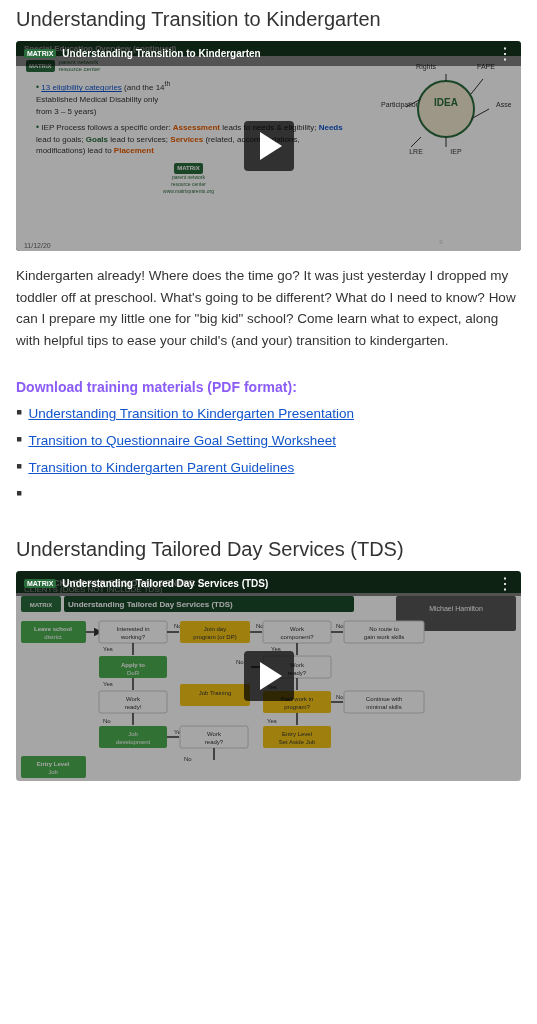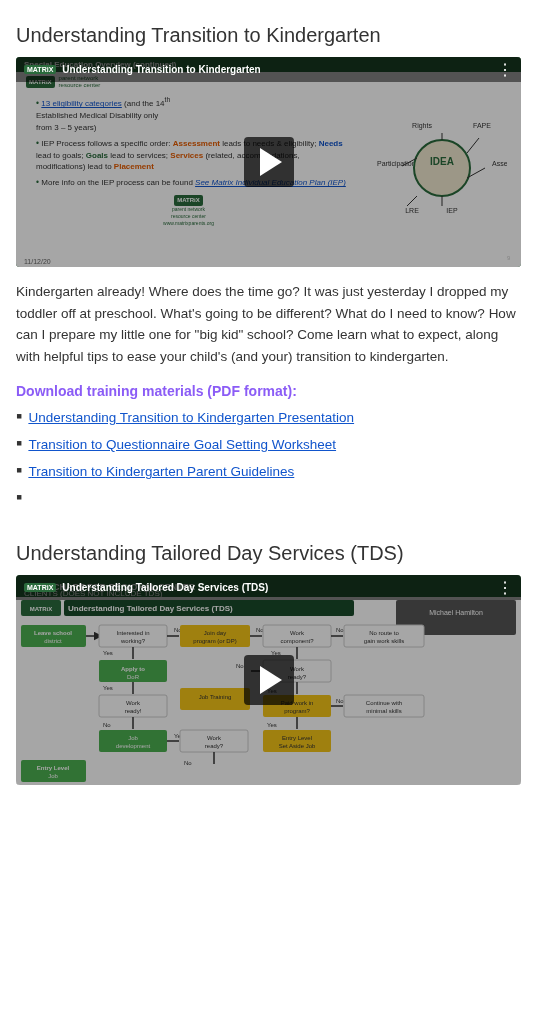--- a/index.html
+++ b/index.html
@@ -11,21 +11,21 @@
     body {
       font-family: Arial, sans-serif;
       font-size: 14px;
       color: #333;
       background: #fff;
       width: 537px;
       overflow-x: hidden;
     }
 
     .page-container {
-      padding: 24px 16px;
+      padding: 8px 16px;
     }
 
     .section-title {
       font-size: 20px;
       font-weight: normal;
       color: #333;
       margin-bottom: 10px;
     }
 
     .video-container {
@@ -62,21 +62,21 @@
       padding: 8px 10px;
       font-size: 9px;
       color: #333;
       line-height: 1.4;
     }
 
     .slide-right {
       width: 160px;
       padding: 6px;
       display: flex;
-      flex-direction: row;
+      flex-direction: column;
       align-items: center;
     }
 
     .slide-bullet {
       margin-left: 10px;
       margin-bottom: 4px;
       font-size: 8.5px;
       color: #333;
     }
 
@@ -150,21 +150,21 @@
       flex: 1;
     }
 
     .video-menu-dots {
       color: #fff;
       font-size: 16px;
       cursor: pointer;
     }
 
     .description-text {
-      margin-bottom: 16px;
+      margin-bottom: 28px;
       line-height: 1.6;
       font-size: 13.5px;
       color: #333;
     }
 
     .download-section {
       margin-bottom: 16px;
     }
 
     .download-title {
@@ -265,23 +265,20 @@
           <div style="display:flex;align-items:center;gap:4px;margin-bottom:6px;">
             <div style="background:#2a6b3c;color:#fff;font-size:6px;font-weight:bold;padding:2px 3px;border-radius:2px;">MATRiX</div>
             <div style="font-size:6px;color:#2a6b3c;line-height:1.2;">parent network<br>resource center</div>
           </div>
 
           <div class="slide-bullet">
             <span style="color:#1155cc;text-decoration:underline;font-size:8px;">13 eligibility categories</span><span style="font-size:8px;"> (and the 14<sup>th</sup><br>Established Medical Disability only<br>from 3 – 5 years)</span>
           </div>
           <div class="slide-bullet" style="margin-top:4px;">
             <span style="font-size:8px;">IEP Process follows a specific order: <span style="color:#e65c00;font-weight:bold;">Assessment</span> leads to needs &amp; eligibility; <span style="color:#1155cc;font-weight:bold;">Needs</span> lead to goals; <span style="color:#2a6b3c;font-weight:bold;">Goals</span> lead to services; <span style="color:#e65c00;font-weight:bold;">Services</span> (related, accommodations, modifications) lead to <span style="color:#e65c00;font-weight:bold;">Placement</span></span>
-          </div>
-          <div class="slide-bullet" style="margin-top:4px;">
-            <span style="font-size:8px;">More info on the IEP process can be found <span style="color:#1155cc;text-decoration:underline;font-style:italic;">See Matrix Individual Education Plan (IEP)</span></span>
           </div>
 
           <div style="margin-top:6px;display:flex;flex-direction:column;align-items:center;">
             <div style="background:#2a6b3c;color:#fff;font-size:6px;font-weight:bold;padding:1px 3px;border-radius:2px;">MATRiX</div>
             <div style="font-size:5px;color:#2a6b3c;text-align:center;">parent network<br>resource center<br>www.matrixparents.org</div>
           </div>
         </div>
 
         <div class="slide-right" style="padding-top:18px;">
           <svg width="140" height="100" viewBox="0 0 140 100">

